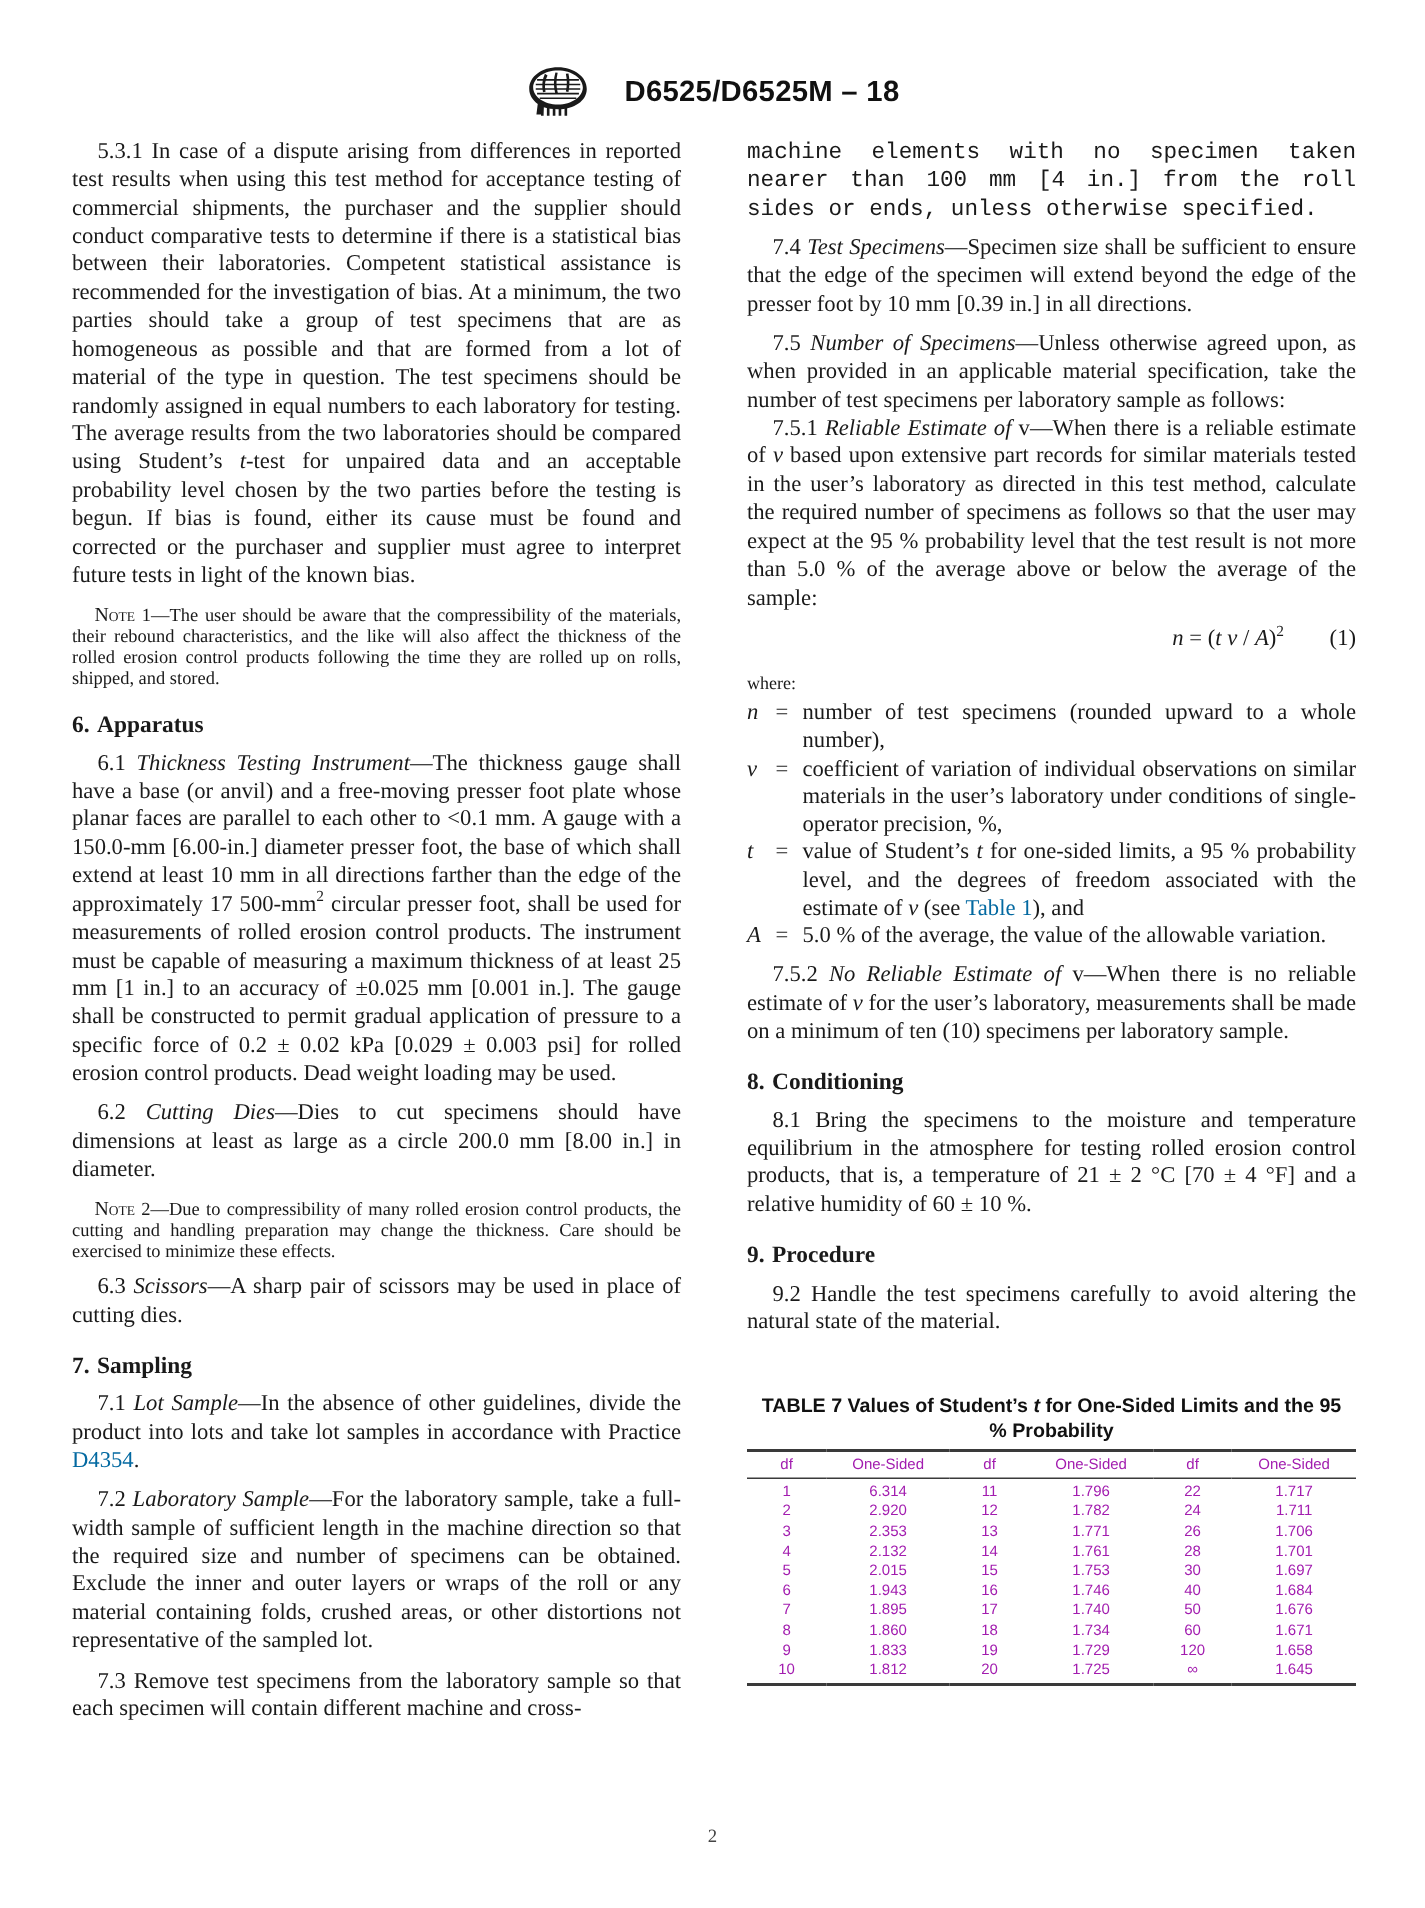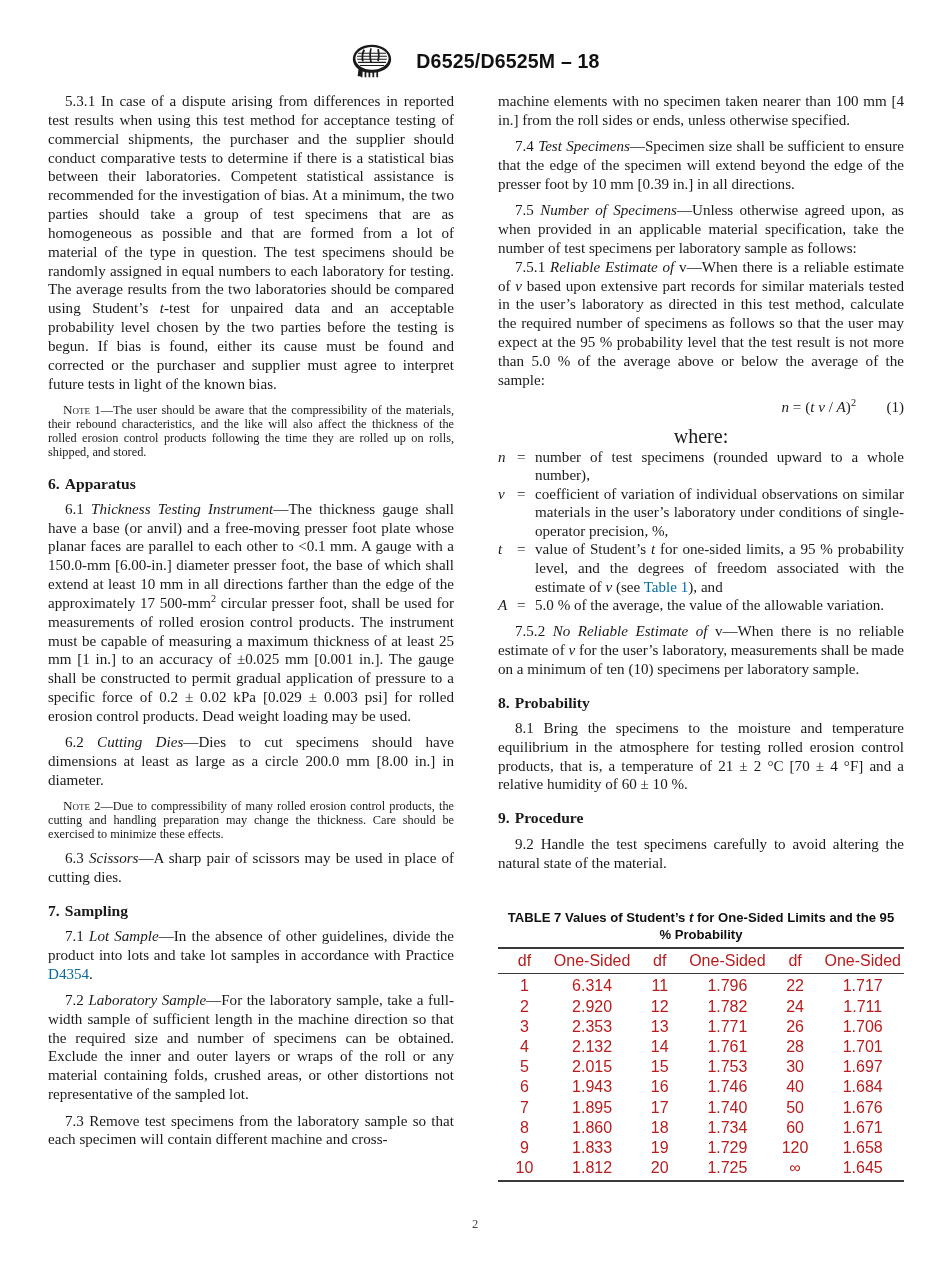--- a/index.html
+++ b/index.html
@@ -59,21 +59,21 @@
   
   p.body {
     margin: 0 0 0 0;
     font-size: 15.1px;
     line-height: 18.85px;
     text-align: justify;
     text-justify: inter-word;
     text-indent: 17px;
     hyphens: manual;
   }
-  p.body.cont { text-indent: 0; }
+  p.body.cont { text-indent: 0; font-family: Liberation Mono, monospace; }
   p.gap { margin-top: 7.5px; }
 
   p.note {
     margin: 9px 0 0 0;
     font-size: 12.3px;
     line-height: 14.3px;
     text-align: justify;
     text-indent: 15px;
   }
   .note-label {
@@ -109,24 +109,23 @@
     padding-right: 48px;
   }
   .equation-num {
     position: absolute;
     right: 0;
     top: 0;
   }
 
   
   .where-label {
-    font-size: 20px;
+    font-size: 12px;
     line-height: 18.85px;
     margin: 6px 0 2px 0;
-    text-align: center;
   }
   .deflist {
     font-size: 15.1px;
     line-height: 18.6px;
   }
   .defrow {
     display: flex;
     align-items: flex-start;
     margin-bottom: 0px;
   }
@@ -156,22 +155,22 @@
     text-align: center;
     line-height: 16.5px;
     color: #111;
     margin-bottom: 4px;
     padding: 0 4px;
   }
   .table-caption .ital { font-style: italic; }
   table.tbl {
     width: 100%;
     border-collapse: collapse;
-    font-size: 16px;
-    color: #b91c1c;
+    font-size: 10px;
+    color: #a21caf;
   }
   table.tbl thead th {
     font-weight: normal;
     padding: 3px 0 3px 0;
     text-align: center;
     border-top: 2.4px solid #3a3a3a;
     border-bottom: 0.9px solid #3a3a3a;
   }
   table.tbl tbody td {
     padding: 1.1px 0;
@@ -277,21 +276,21 @@
         </div>
         <div class="defrow">
           <div class="defsym">A</div>
           <div class="defeq">=</div>
           <div class="deftxt">5.0 % of the average, the value of the allowable variation.</div>
         </div>
       </div>
 
       <p class="body gap"><span>7.5.2</span> <i>No Reliable Estimate of</i> <span>v</span><span>—When there is no reliable estimate of </span><i>v</i><span> for the user’s laboratory, measurements shall be made on a minimum of ten (10) specimens per laboratory sample.</span></p>
 
-      <h2 class="section"><span class="num">8.</span><span>Probability</span></h2>
+      <h2 class="section"><span class="num">8.</span><span>Conditioning</span></h2>
 
       <p class="body"><span>8.1</span> <span>Bring the specimens to the moisture and temperature equilibrium in the atmosphere for testing rolled erosion control products, that is, a temperature of 21 ± 2 °C [70 ± 4 °F] and a relative humidity of 60 ± 10 %.</span></p>
 
       <h2 class="section"><span class="num">9.</span><span>Procedure</span></h2>
 
 
       <p class="body gap"><span>9.2</span> <span>Handle the test specimens carefully to avoid altering the natural state of the material.</span></p>
 
       <div class="table-wrap">
         <div class="table-caption"><span>TABLE 7 Values of Student’s </span><span class="ital">t</span><span> for One-Sided Limits and the 95 % Probability</span></div>

